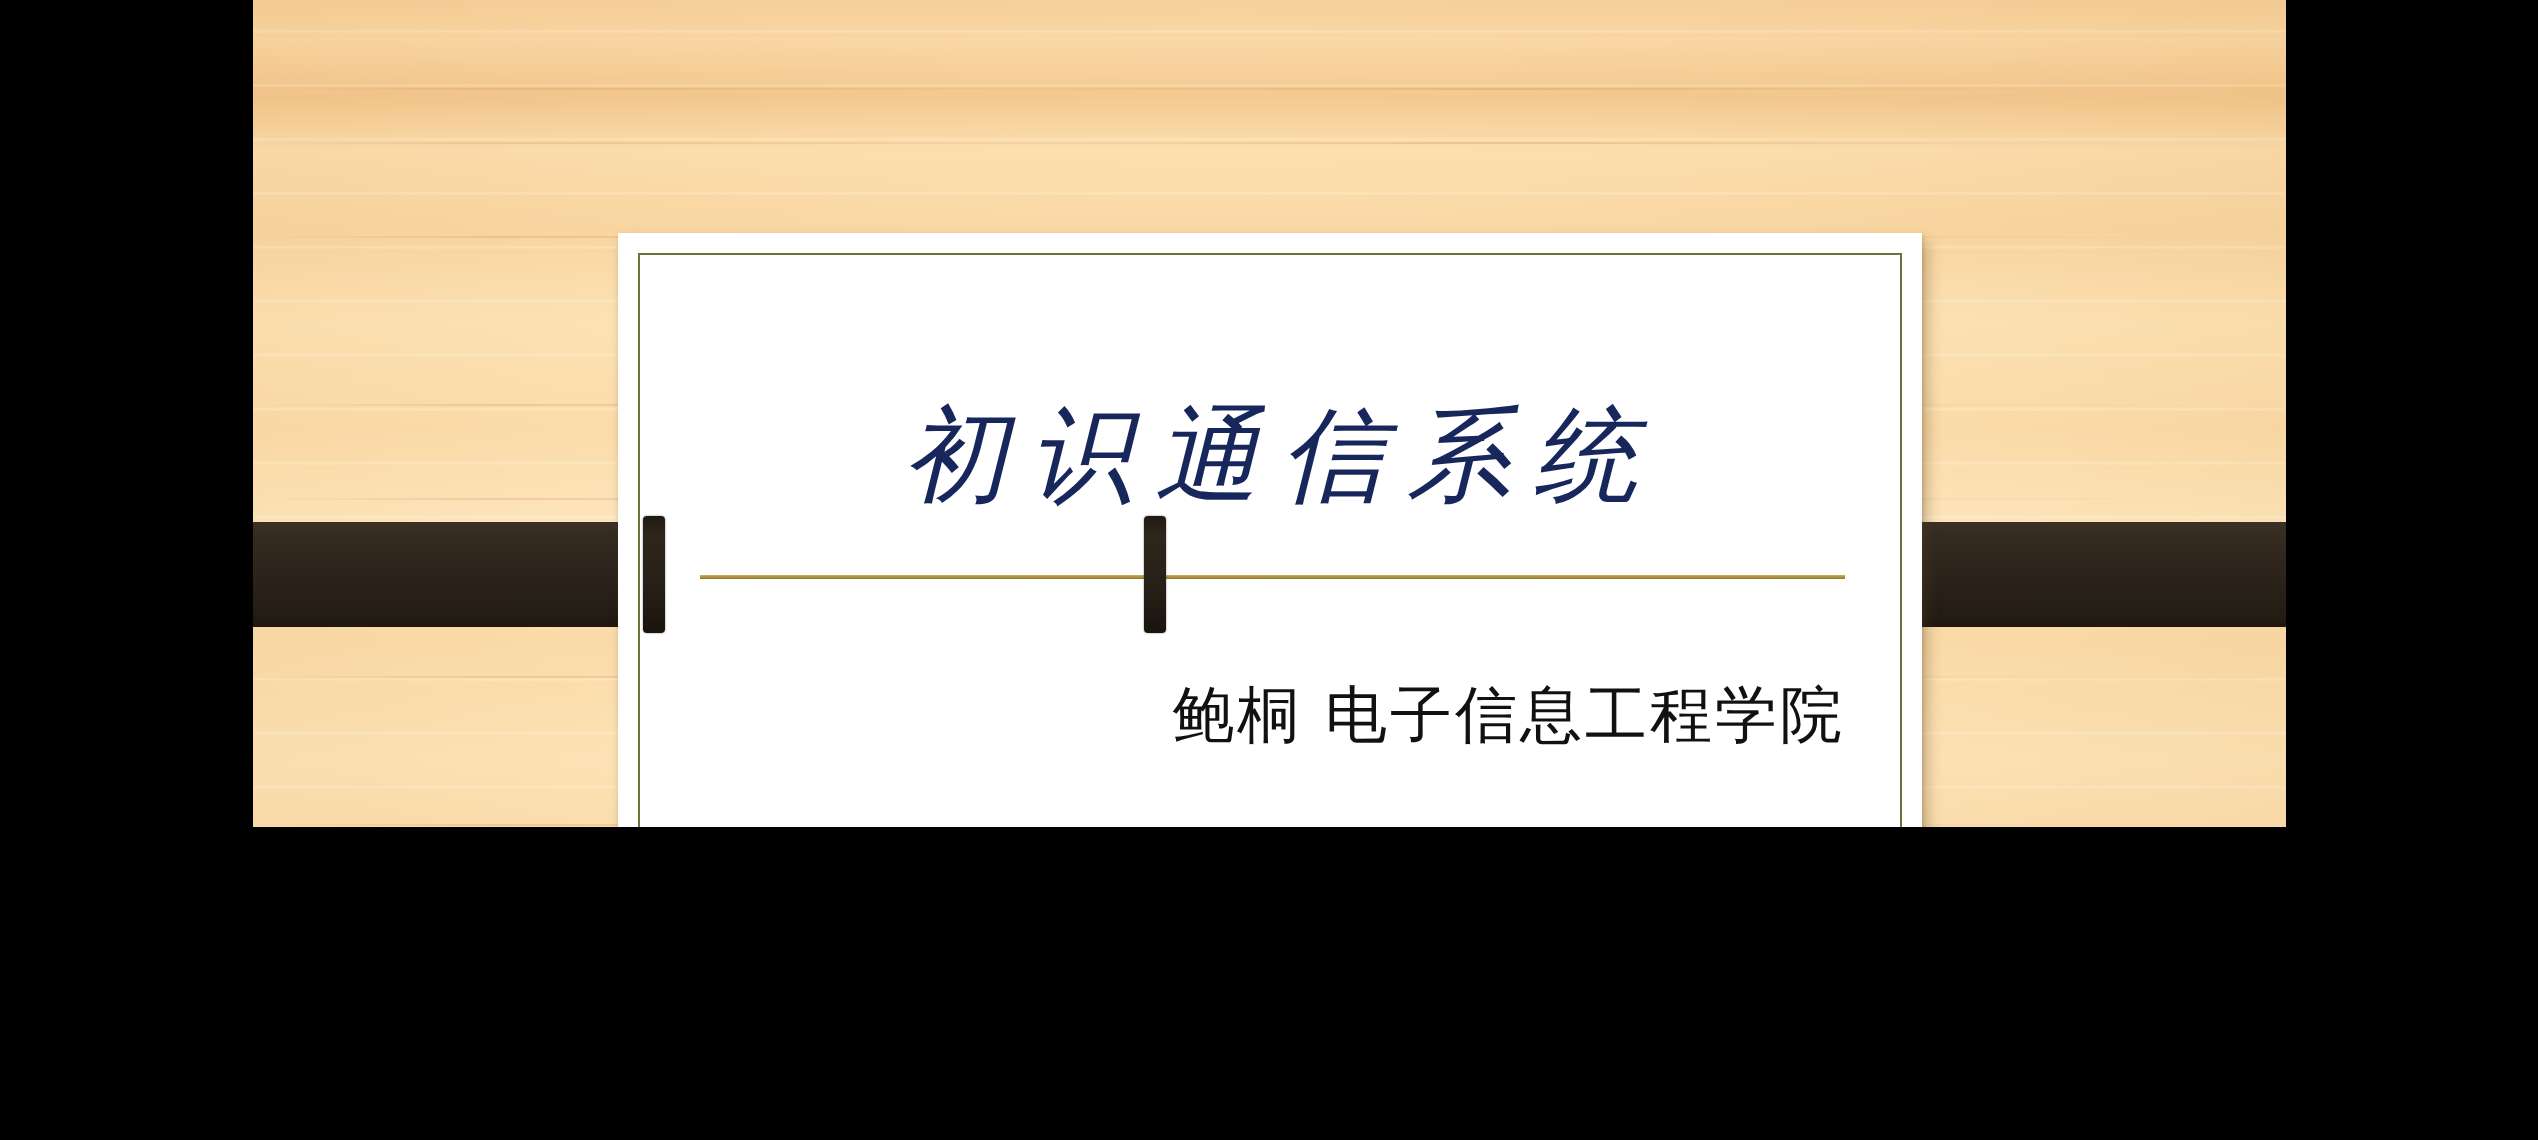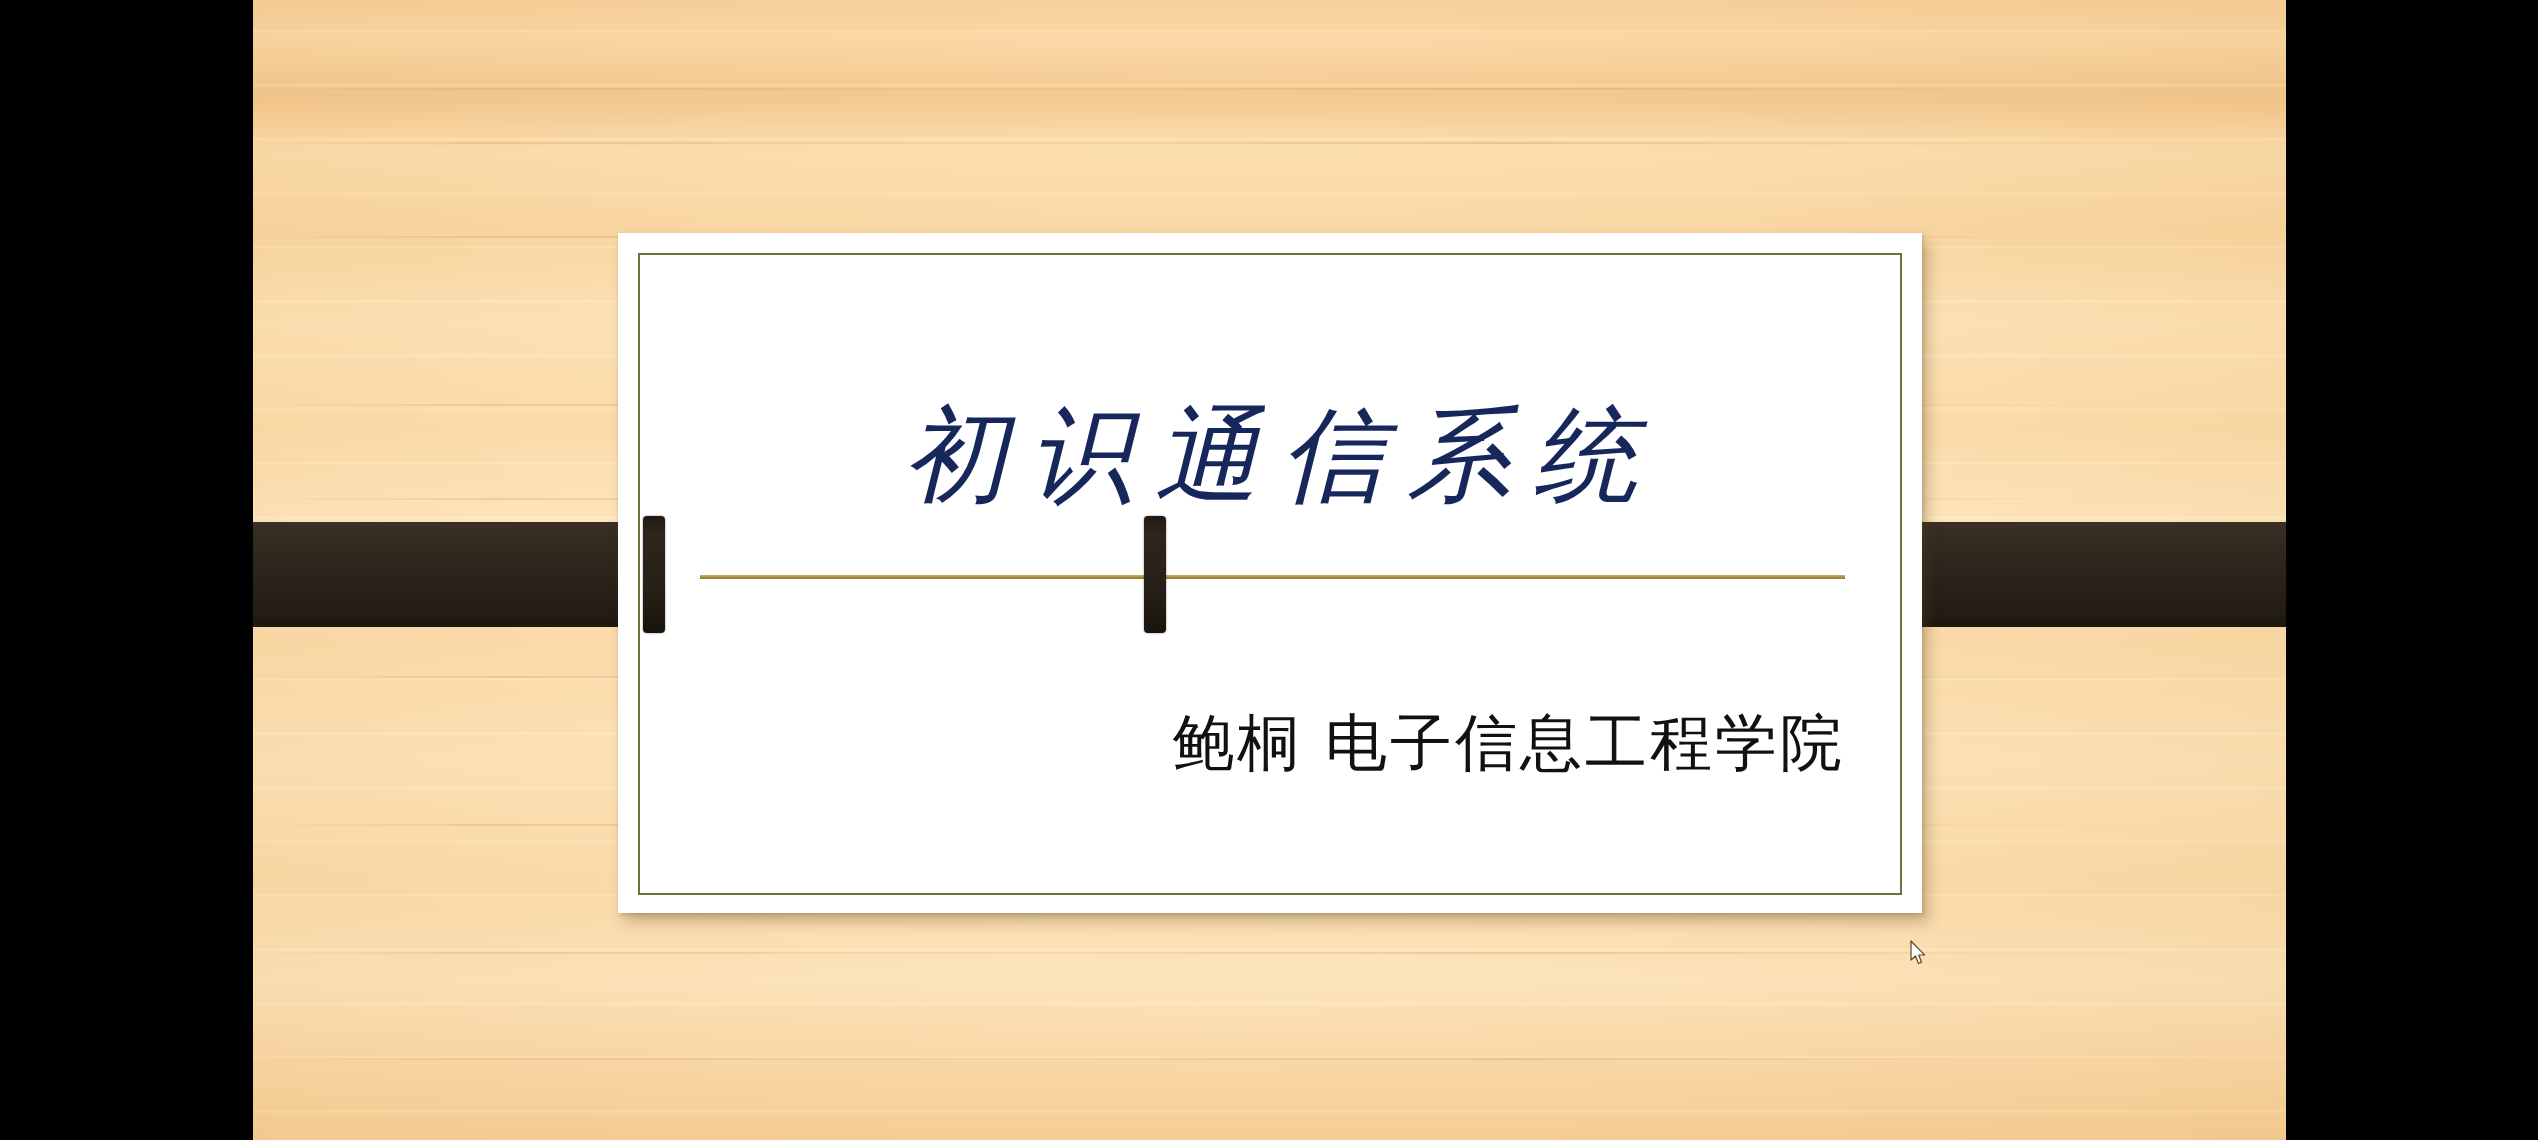--- a/index.html
+++ b/index.html
@@ -12,21 +12,21 @@
     width: 2538px;
     height: 1140px;
     overflow: hidden;
     font-family: "Liberation Serif", "DejaVu Serif", serif;
   }
 
   
   #stage {
     position: relative;
     width: 2538px;
-    height: 1140px;
+    height: 827px;
     background: #000000;
     overflow: hidden;
   }
 
   
   .letterbox {
     position: absolute;
     top: 0;
     height: 1140px;
     background: #000000;
@@ -206,21 +206,20 @@
     position: absolute;
     right: 77px;
     top: 448px;
     color: #111111;
     font-family: "DejaVu Serif", "Liberation Serif", serif;
     font-size: 62px;
     line-height: 1.1;
     letter-spacing: 3px;
     white-space: nowrap;
     text-align: right;
-    margin-top: 28px;
   }
 
   
   #mouse-cursor {
     position: absolute;
     left: 1656px;
     top: 940px;
     width: 18px;
     height: 26px;
     z-index: 70;

